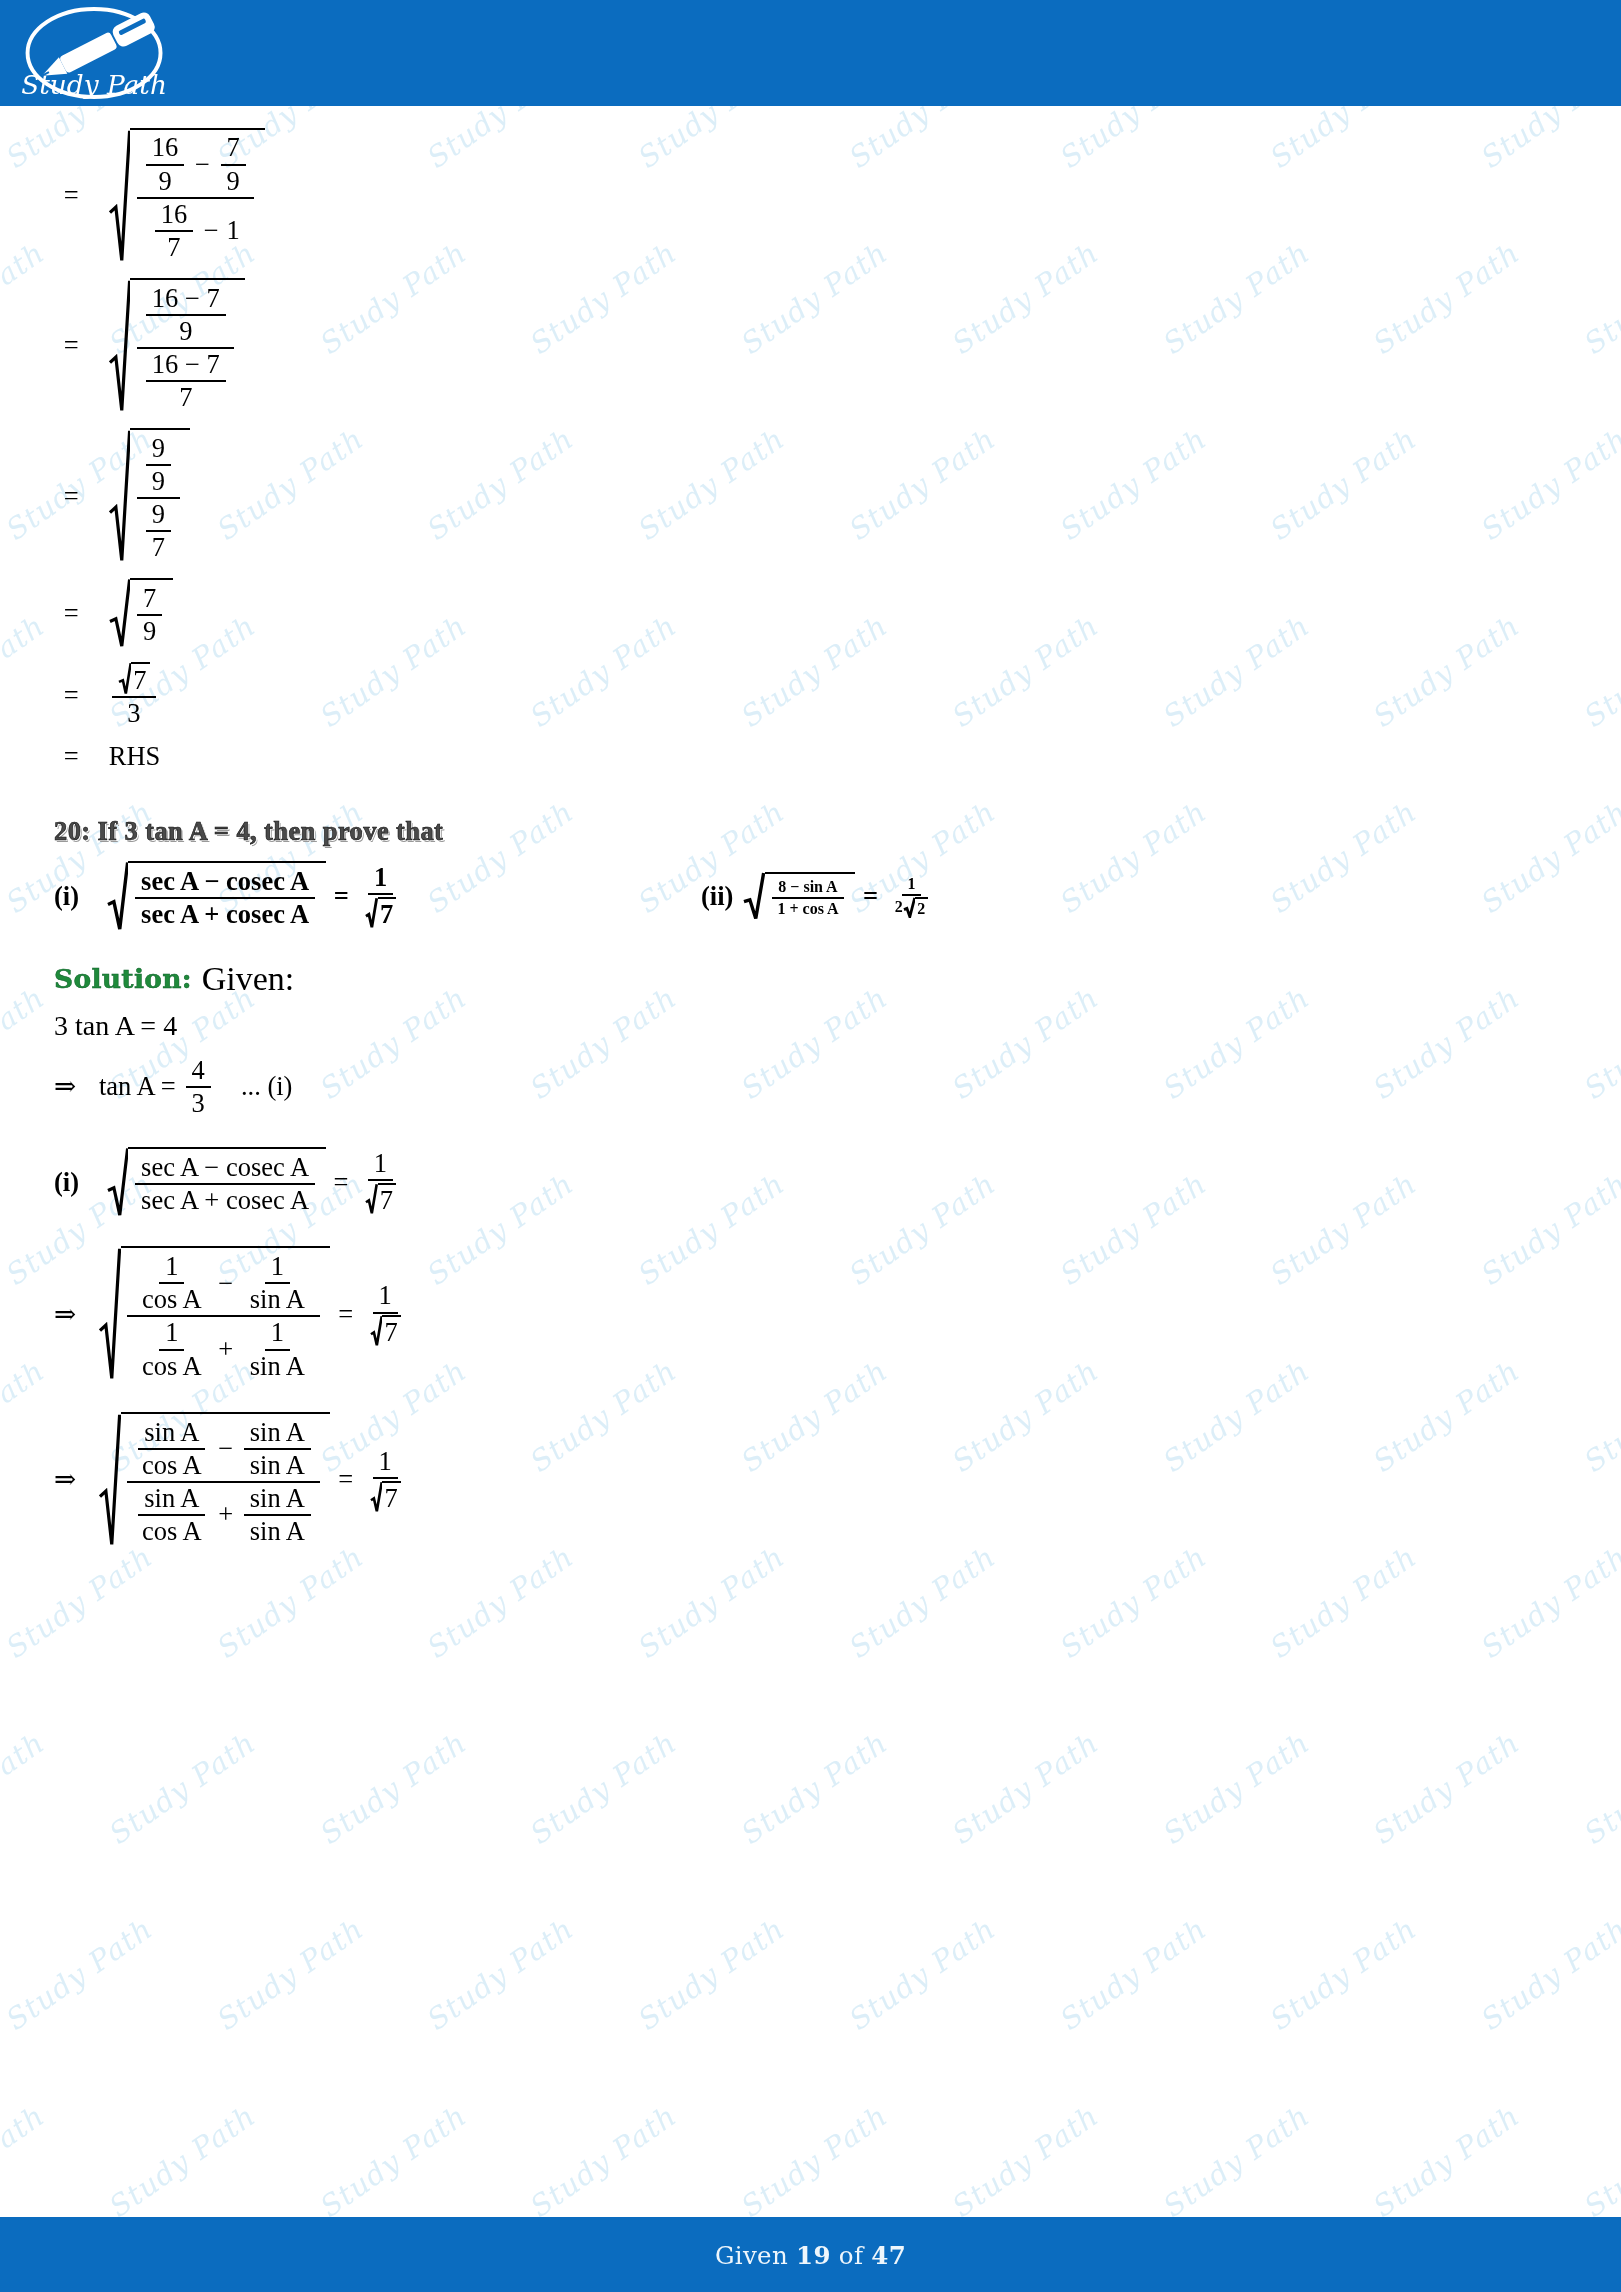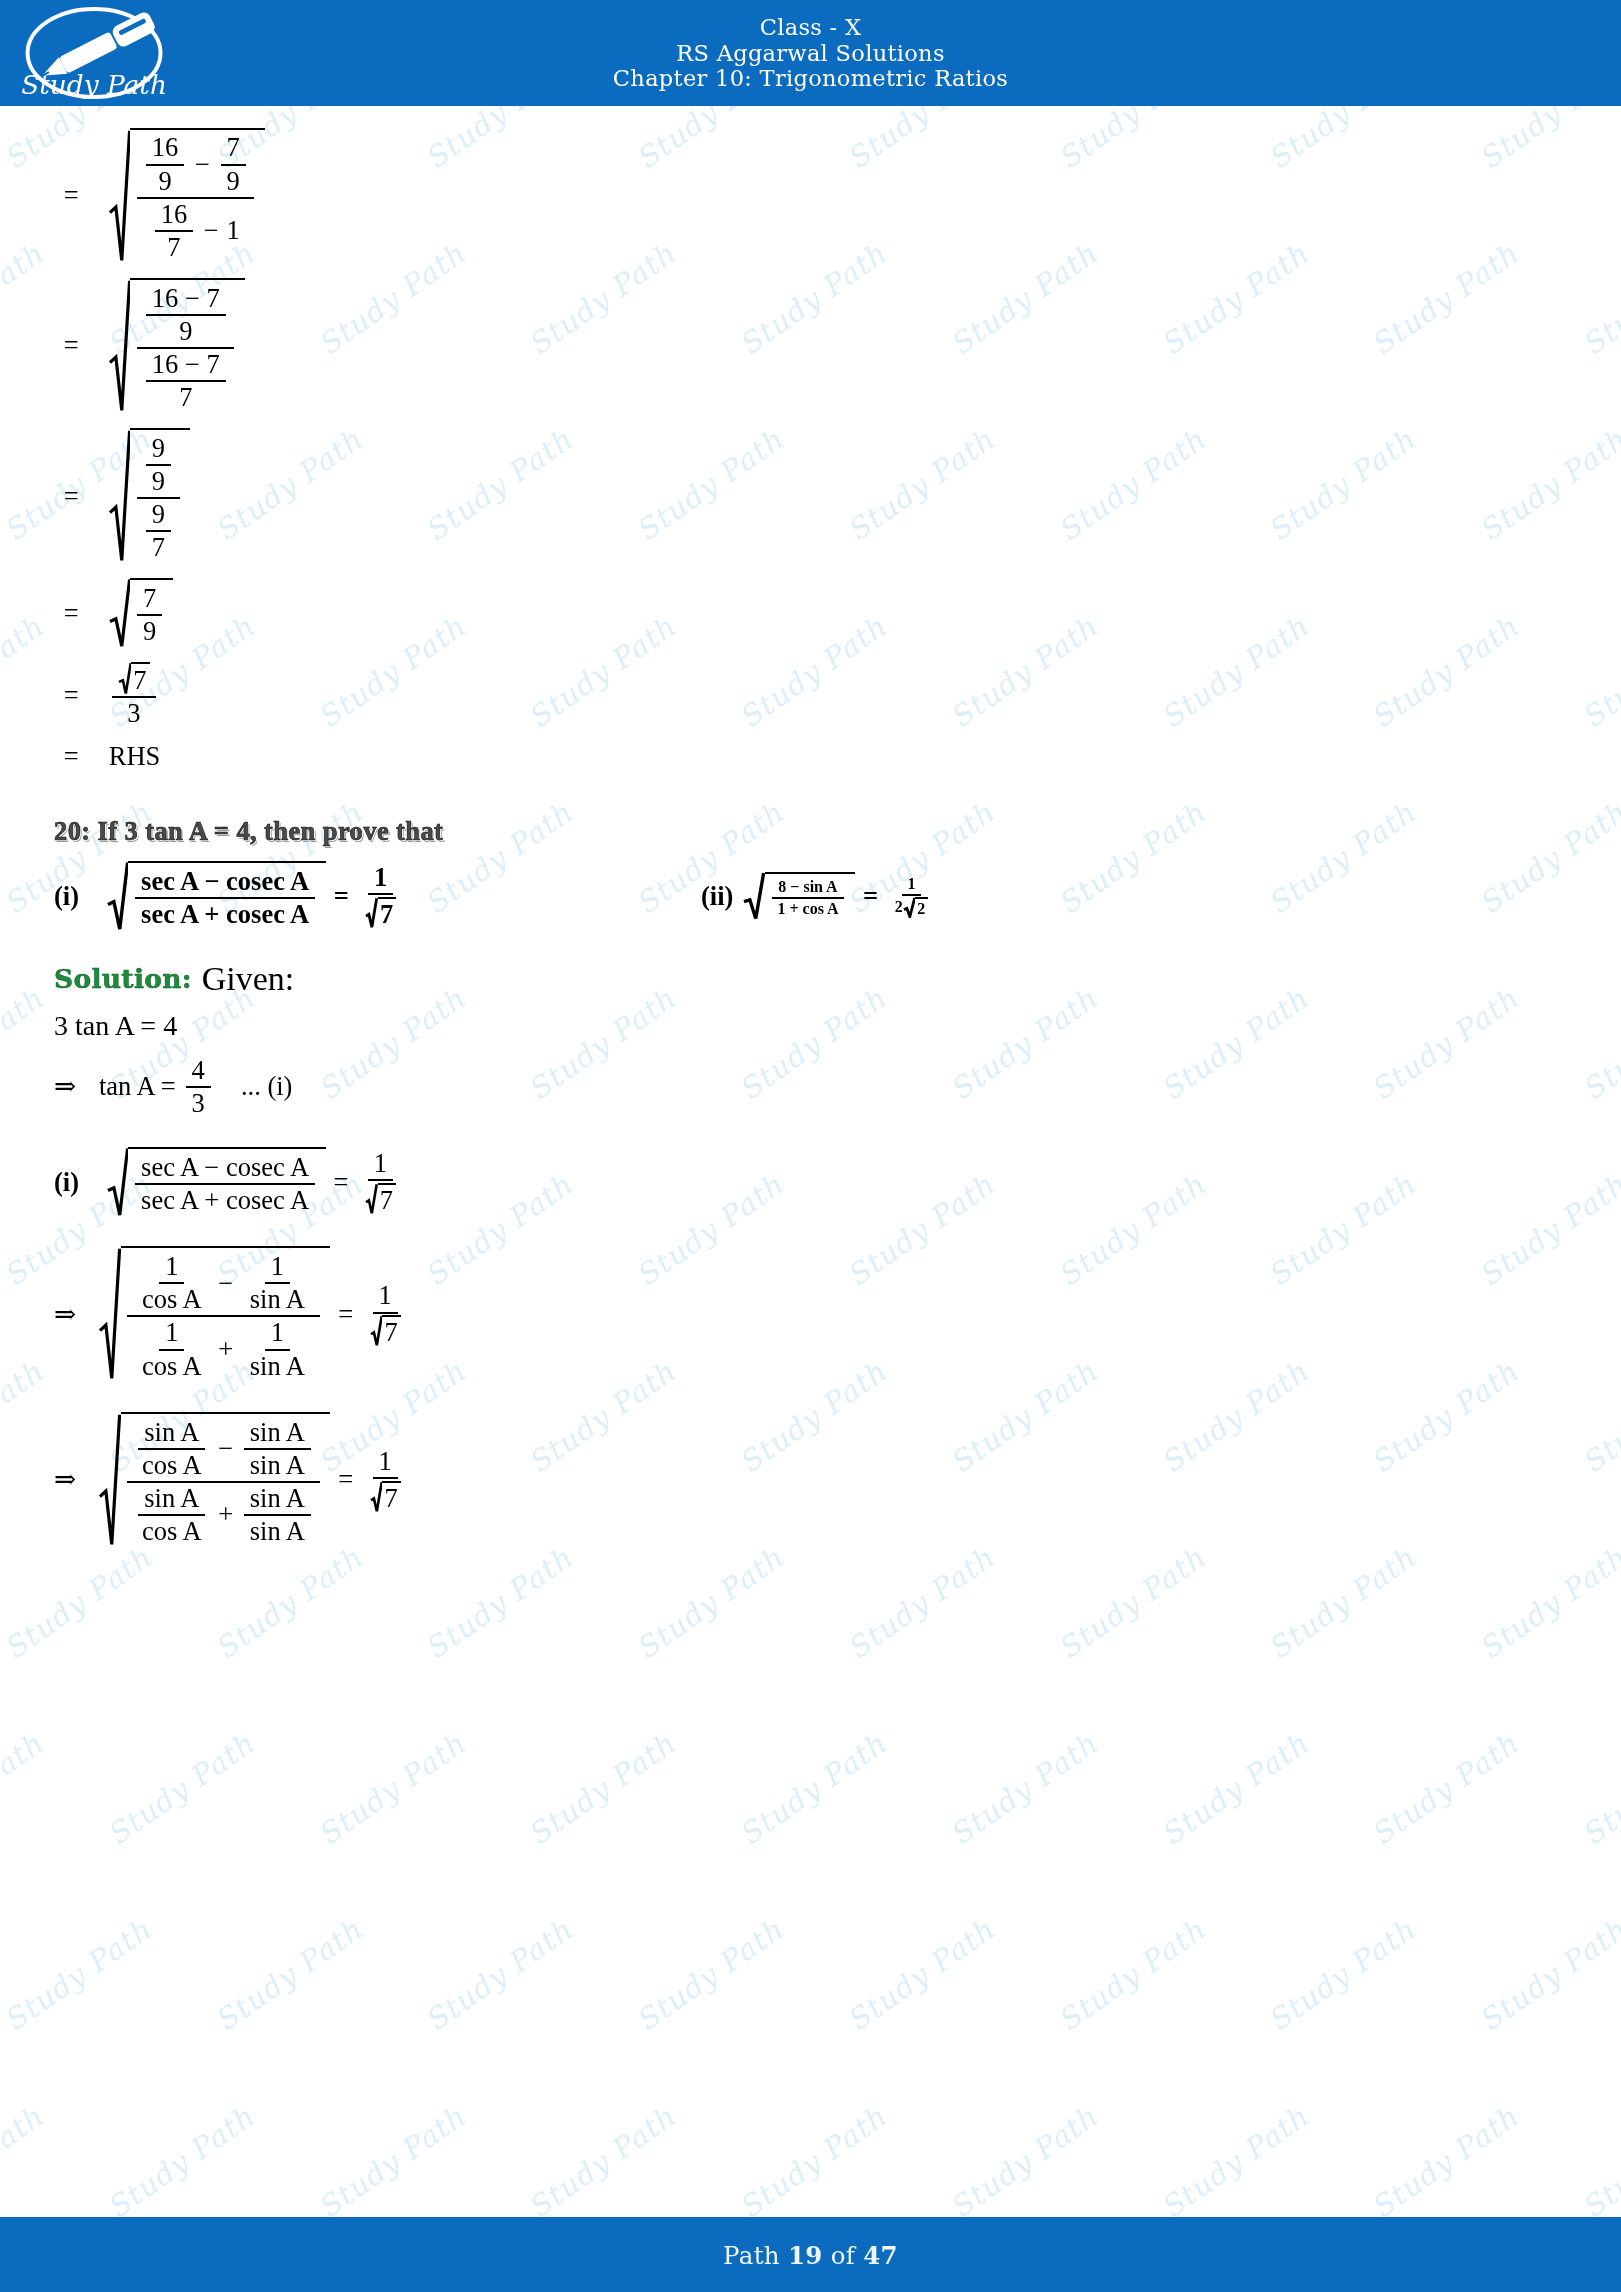--- a/index.html
+++ b/index.html
@@ -345,25 +345,20 @@
         <g transform="rotate(-27 90 45)">
           <rect x="52" y="36" width="58" height="19" rx="4" fill="#ffffff"></rect>
           <rect x="112" y="34" width="42" height="23" rx="7" fill="#ffffff"></rect>
           <path d="M52 36 L28 45 L52 55 Z" fill="#ffffff"></path>
           <path d="M36 45 L28 45" stroke="#0b6cbf" stroke-width="2"></path>
           <rect x="118" y="40" width="30" height="5" rx="2" fill="#0b6cbf"></rect>
         </g>
         <text x="88" y="92" text-anchor="middle" font-family="DejaVu Serif, serif" font-style="italic" font-size="27" fill="#ffffff">Study Path</text>
       </svg>
     </div>
-    <div class="header-titles">
-      <div class="htitle-1">Class - X</div>
-      <div>RS Aggarwal Solutions</div>
-      <div>Chapter 10: Trigonometric Ratios</div>
-    </div>
   </div>
 
   <div class="content">
 
     <div class="line">
       <span class="eq-sign">=</span>
       <span class="sqrt">
         <span class="radical">
           <svg viewBox="0 0 22 100" preserveAspectRatio="none">
               <path d="M1 62 L7 58 L13 97 L21 2" stroke="#000" stroke-width="3.2" fill="none" vector-effect="non-scaling-stroke"></path>
@@ -749,17 +744,17 @@
               </span>
             </span>
           </span>
         </div>
       </div>
     </div>
 
   </div>
 
   <div class="footer">
-    <div class="footer-text"><span>Path </span><b>19</b><span> of </span><b>47</b></div>
+    <div class="footer-text"><span>Given </span><b>19</b><span> of </span><b>47</b></div>
   </div>
 
 </div>
 
 
 </body></html>

